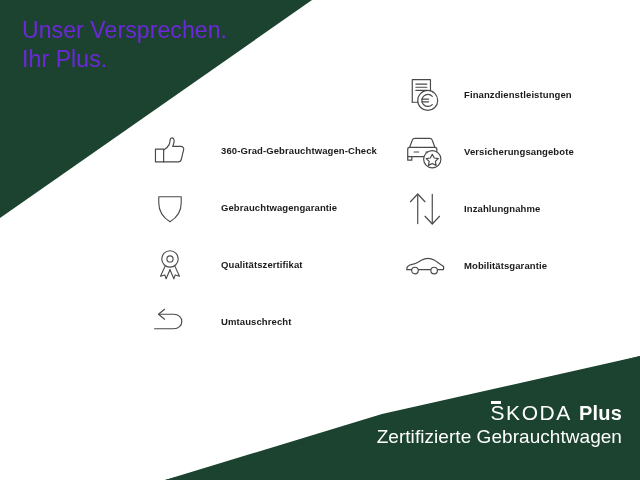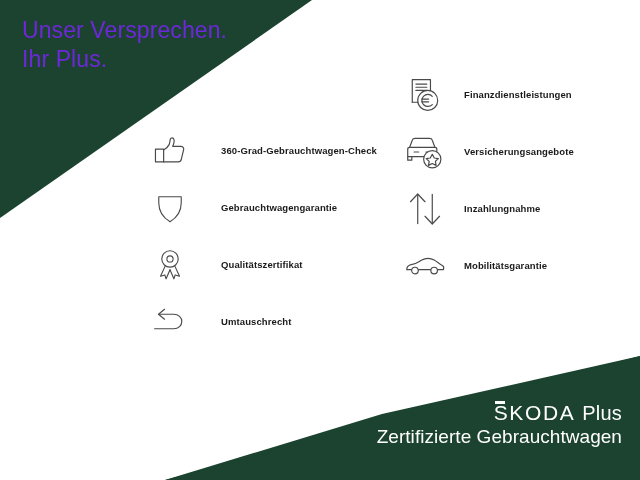--- a/index.html
+++ b/index.html
@@ -105,21 +105,21 @@
   .caron {
     position: absolute;
     left: 1px;
     top: -1px;
     width: 10px;
     height: 2.5px;
     background: #ffffff;
   }
   .brand-plus {
     font-size: 20px;
-    font-weight: 400;
+    font-weight: 700;
     letter-spacing: 0.2px;
     line-height: 1;
   }
   .brand-sub {
     margin-top: 4px;
     font-size: 19px;
     font-weight: 400;
     letter-spacing: 0.05px;
     line-height: 1;
   }

